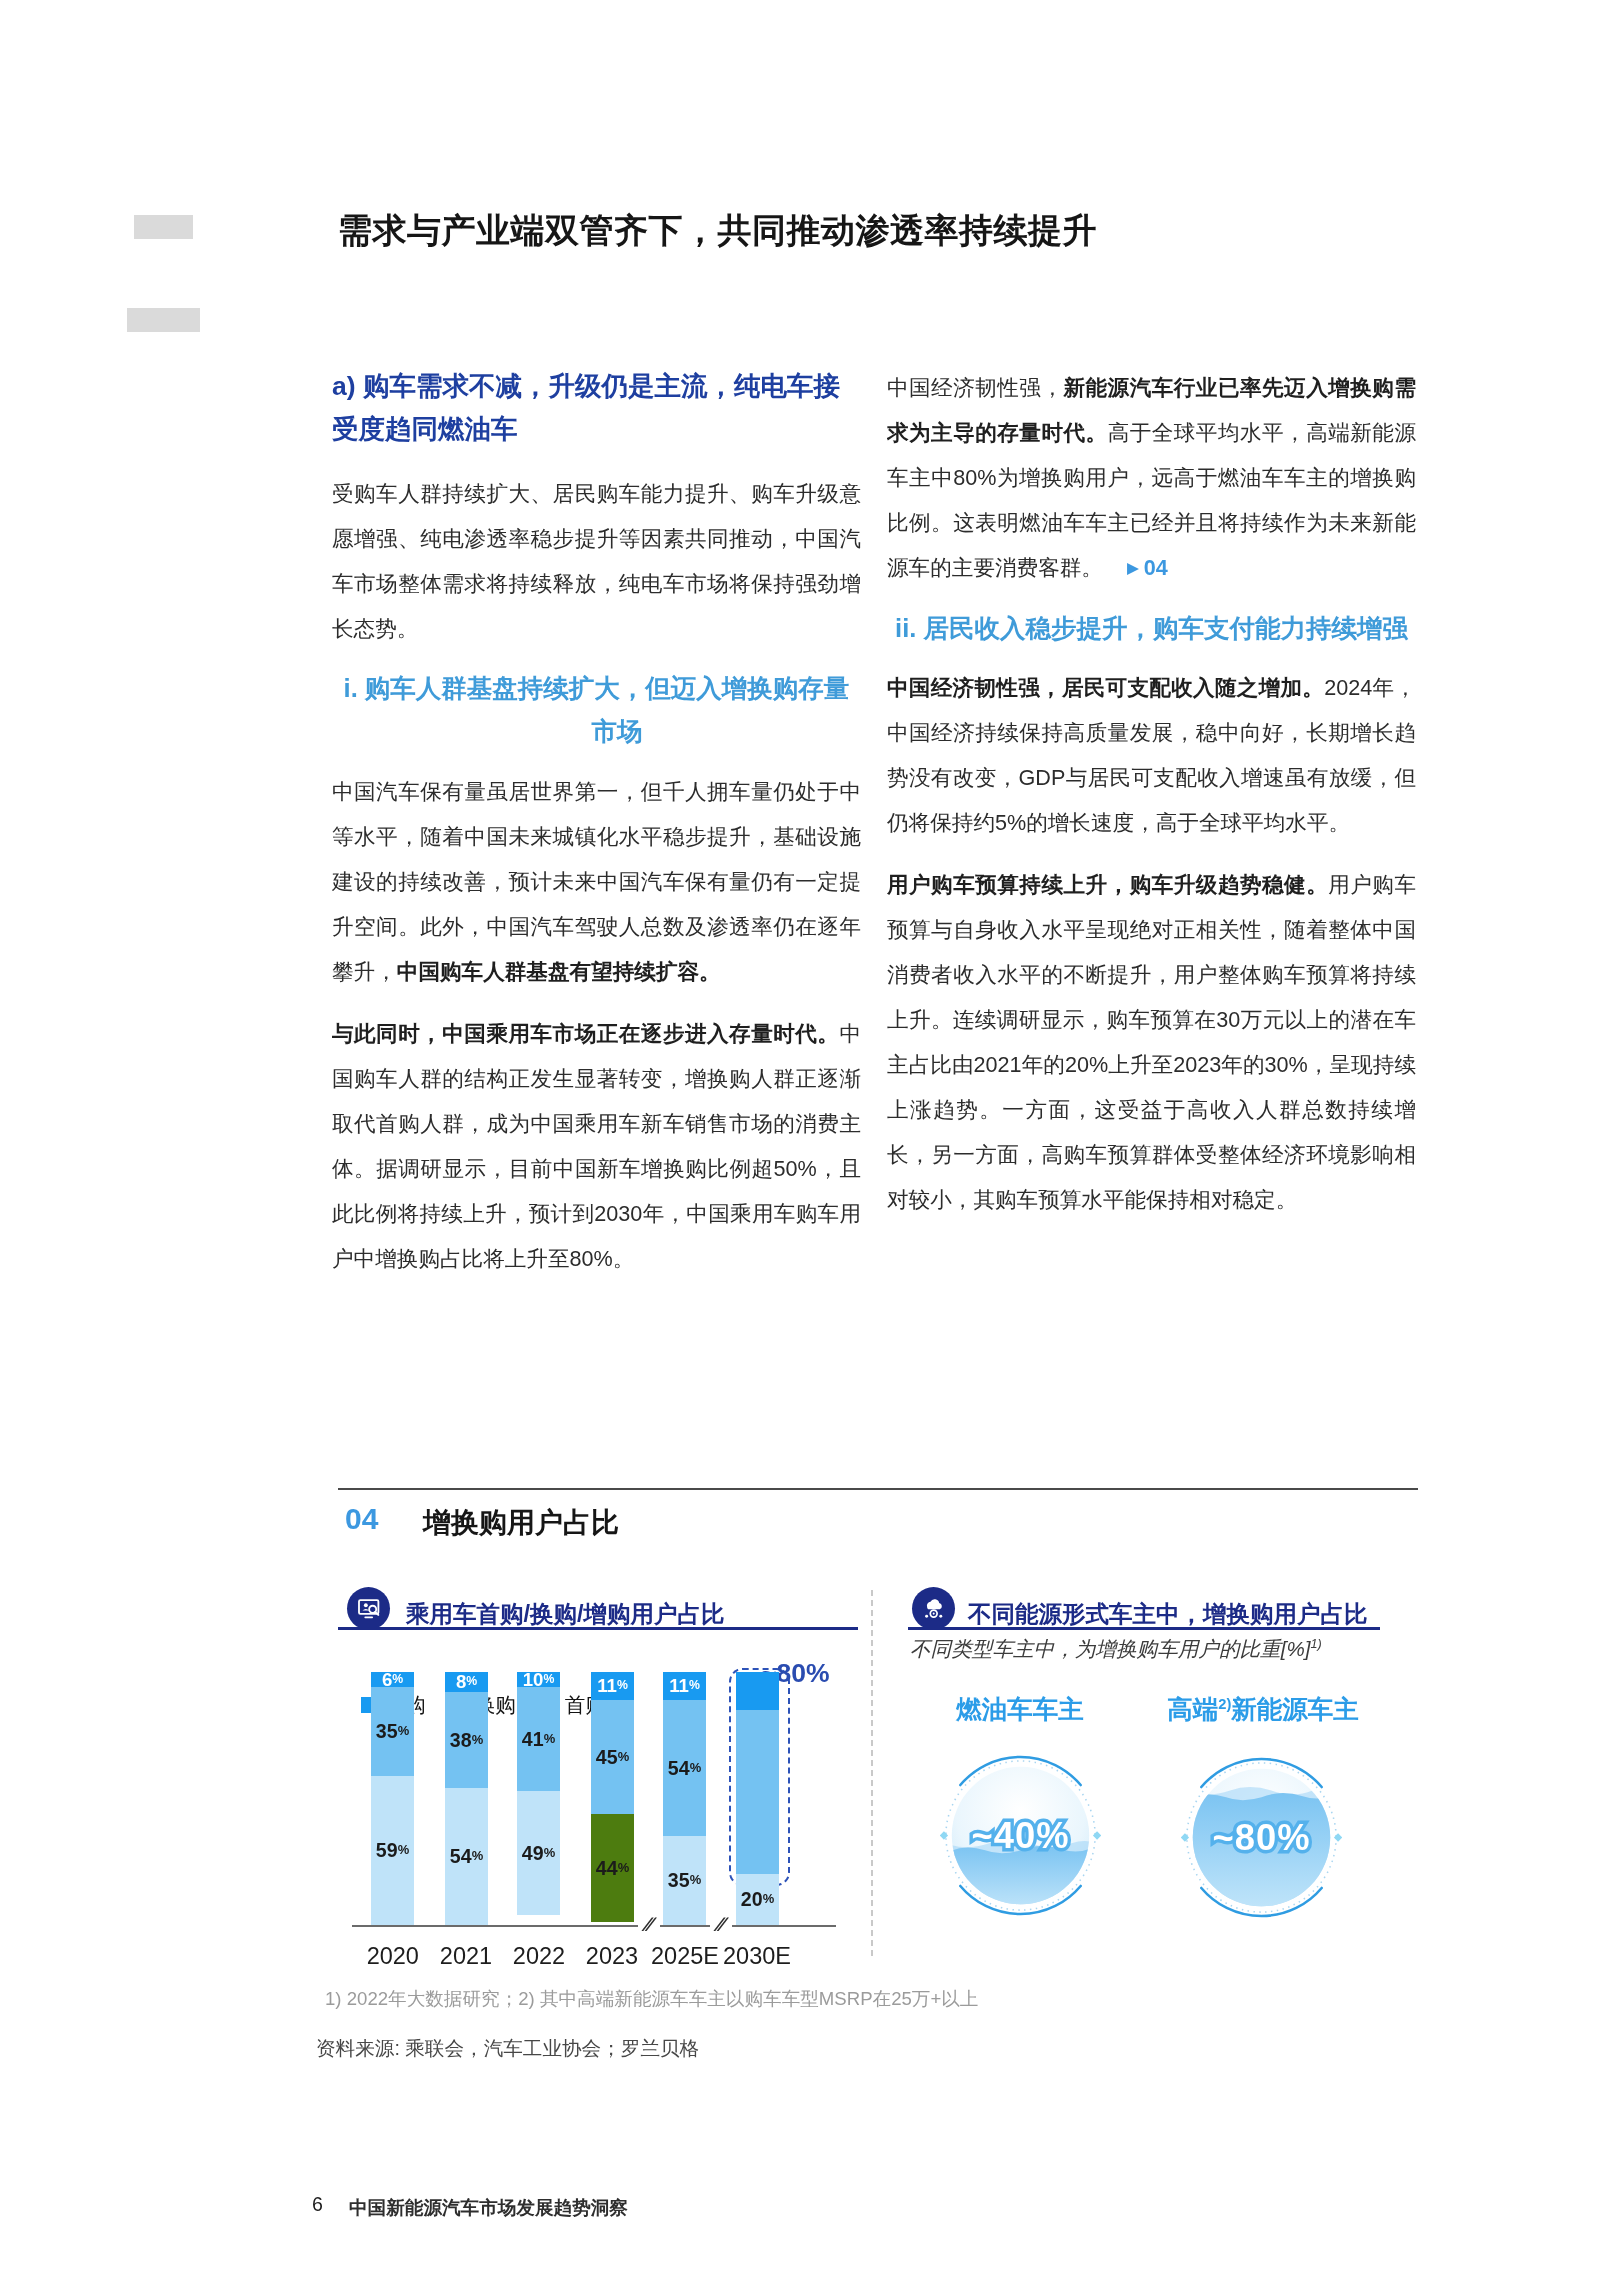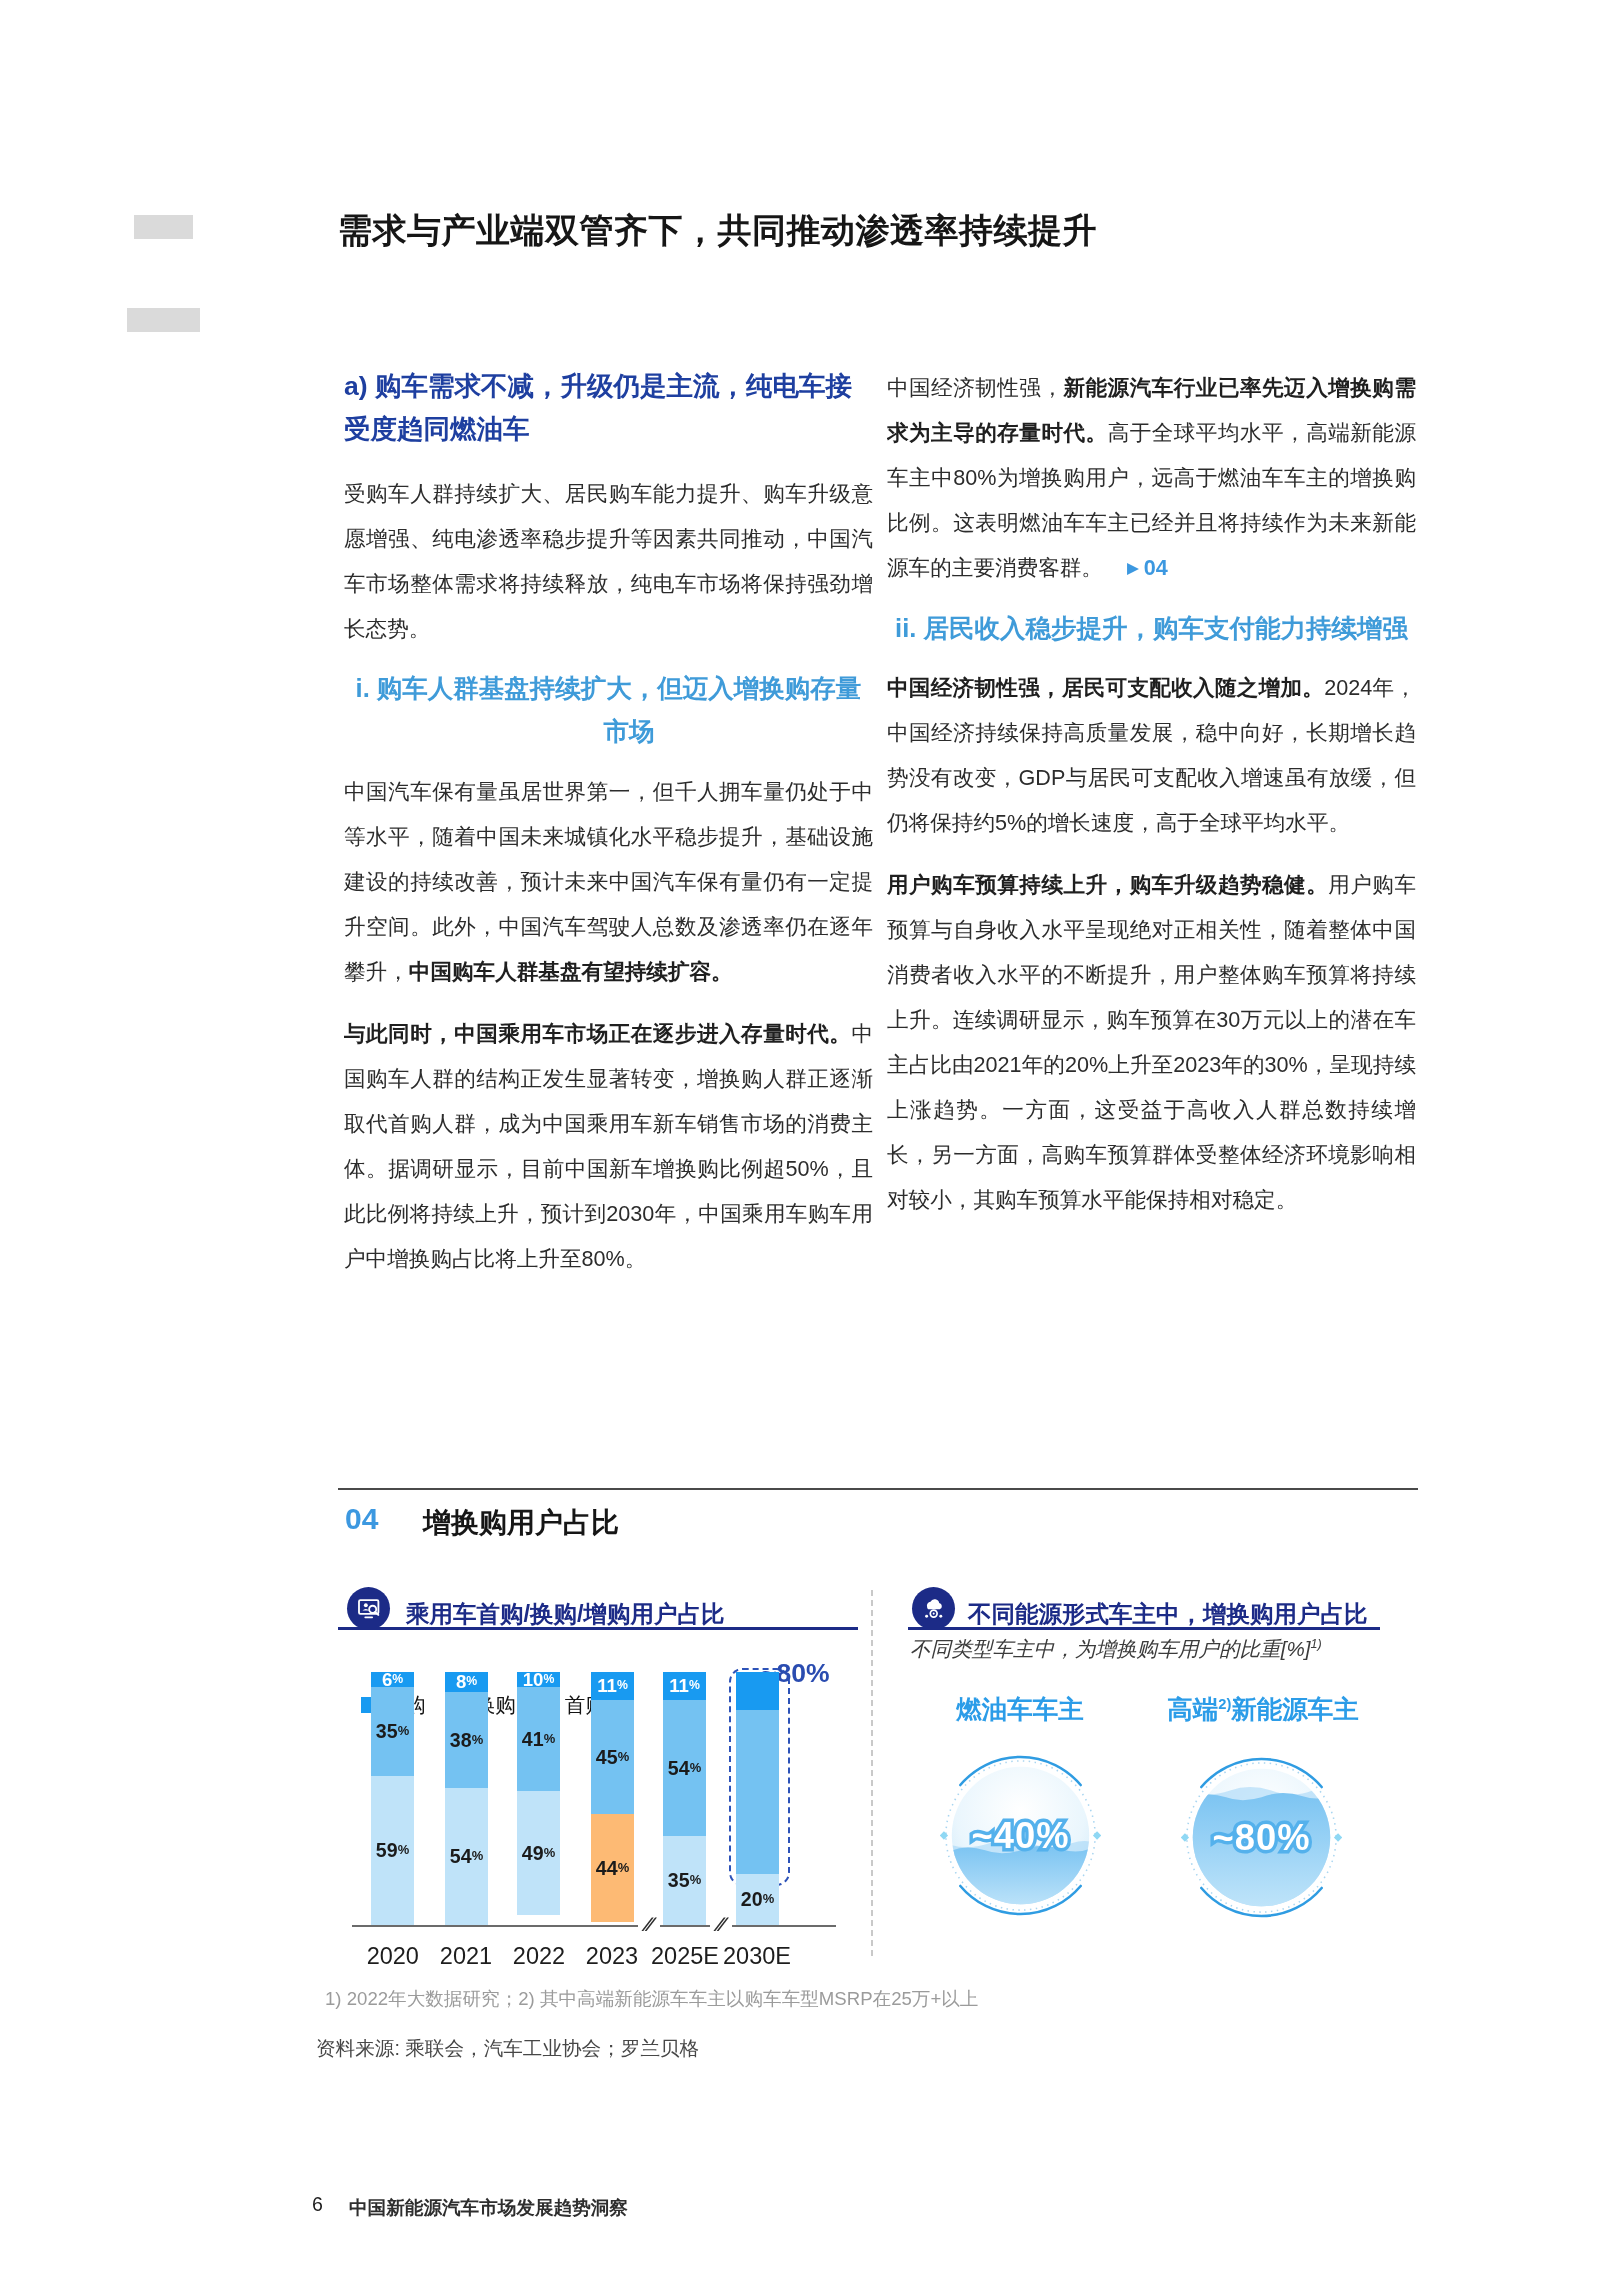--- a/index.html
+++ b/index.html
@@ -5,21 +5,21 @@
 <style>
   html,body{margin:0;padding:0;background:#ffffff;}
   .page{position:relative;width:1621px;height:2293px;background:#fff;overflow:hidden;
         font-family:"Liberation Sans","DejaVu Sans",sans-serif;color:#2a2a2a;}
   .deco{position:absolute;background:#dadada;}
   .deco1{left:134px;top:215px;width:59px;height:23.5px;}
   .deco2{left:127px;top:308px;width:73px;height:23.5px;}
   .main-title{position:absolute;left:338px;top:208px;margin:0;font-size:34px;font-weight:800;color:#161616;letter-spacing:0.5px;}
   .col{position:absolute;top:365px;width:529px;height:1112px;overflow:hidden;font-size:21.6px;line-height:45px;
        text-align:justify;text-justify:inter-character;color:#2c2c2c;}
-  .col-left{left:344px;} .col-right{left:887px;}
+  .col-left{left:332px;} .col-right{left:887px;}
   .head-a{margin:0 0 19.6px;font-size:26.5px;line-height:43px;font-weight:800;color:#1e3fa0;text-align:left;}
   .subhead{margin:11.8px 0 15.7px;font-size:25.5px;line-height:43px;font-weight:800;color:#3f9bd9;
            padding-left:41px;text-indent:-41px;text-align:center;}
   .body{margin:0 0 16.7px;}
   .body strong{color:#1f1f1f;font-weight:800;}
   .ref{color:#3c98e0;font-weight:800;white-space:nowrap;margin-left:24px;}
   .ref-arrow{font-size:.72em;margin-right:4.9px;vertical-align:2px;}
   .rule{position:absolute;left:338px;top:1488px;width:1080px;height:2px;background:#4a4a4a;}
   .ex-num{position:absolute;left:345px;top:1502px;font-size:30px;font-weight:800;color:#3c98e0;}
   .ex-title{position:absolute;left:423px;top:1504px;font-size:28px;font-weight:700;color:#161616;}
@@ -158,21 +158,21 @@
         </div>
       </div>
       <div class="cat" style="left: 157px;">2022</div>
       <div class="bar" style="left: 253px; bottom: 45px; height: 253px;">
         <div class="seg bright" style="height: 28px; background: rgb(24, 154, 241);">
           <span class="lbl">11<small>%</small></span>
         </div>
         <div class="seg" style="height: 114px; background: rgb(116, 194, 242);">
           <span class="lbl">45<small>%</small></span>
         </div>
-        <div class="seg" style="height: 108px; background: #fdba74;">
+        <div class="seg" style="height: 108px; background: #4d7c0f;">
           <span class="lbl">44<small>%</small></span>
         </div>
       </div>
       <div class="cat" style="left: 230px;">2023</div>
       <div class="bar" style="left: 325px; bottom: 45px; height: 253px;">
         <div class="seg bright" style="height: 28px; background: rgb(24, 154, 241);">
           <span class="lbl">11<small>%</small></span>
         </div>
         <div class="seg" style="height: 137px; background: rgb(116, 194, 242);">
           <span class="lbl">54<small>%</small></span>

